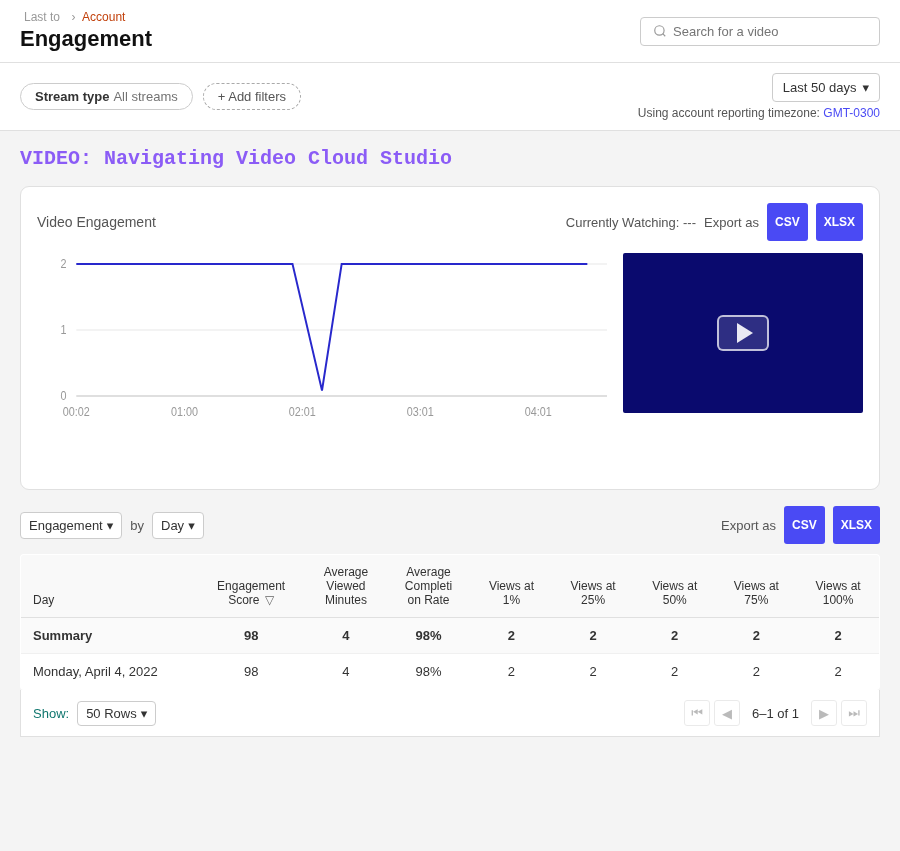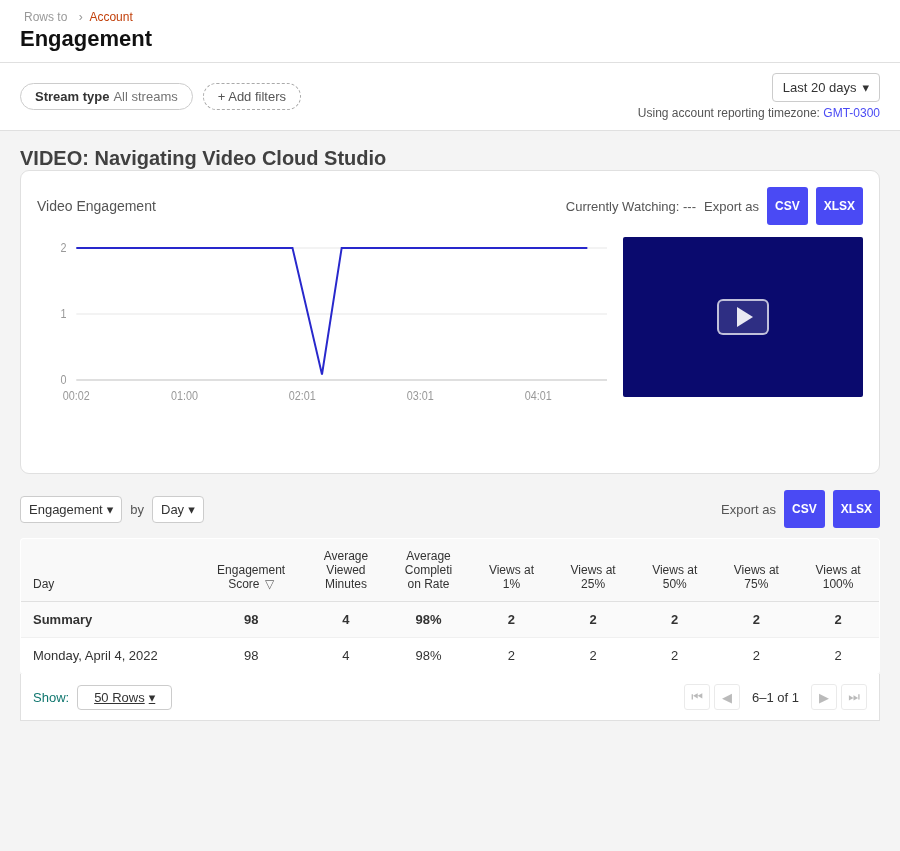--- a/index.html
+++ b/index.html
@@ -91,21 +91,23 @@
       text-align: right;
       margin-top: 4px;
     }
     .timezone-info a { color: #4a4af4; text-decoration: none; }
 
     .main-content { padding: 16px 20px; }
 
     .video-title {
       font-size: 20px;
       font-weight: bold;
-      color: #404040;
+      color: #8b5cf6;
+      margin-bottom: 16px;
+      font-family: Liberation Mono, monospace;
     }
 
     .chart-card {
       background: #fff;
       border: 1px solid #e0e0e0;
       border-radius: 9px;
       padding: 16px;
       margin-bottom: 16px;
     }
 
@@ -231,28 +233,27 @@
       padding: 10px 12px;
       background: #fff;
       border: 1px solid #e0e0e0;
       border-top: none;
     }
     .show-rows { display: flex; align-items: center; gap: 8px; }
     .show-label { font-size: 13px; color: #0f766e; }
     .rows-select {
       border: 1px solid #ccc;
       border-radius: 4px;
-      padding: 4px 16px;
+      padding: 4px 8px;
       font-size: 13px;
       background: #fff;
       cursor: pointer;
       display: flex;
       align-items: center;
       gap: 4px;
-      text-decoration: underline;
     }
     .pagination-controls { display: flex; align-items: center; gap: 4px; }
     .page-info { font-size: 13px; color: #333; padding: 0 8px; }
     .page-btn {
       width: 26px;
       height: 26px;
       border: 1px solid #ccc;
       background: #fff;
       border-radius: 3px;
       cursor: pointer;
@@ -269,39 +270,46 @@
       flex-direction: column;
       align-items: flex-end;
     }
   </style>
 </head>
 <body>
 
 <div class="top-header">
   <div>
     <div class="breadcrumb">
-      <span>Rows to</span>
+      <span>Last to</span>
       <span>›</span>
       <a href="#">Account</a>
     </div>
     <div class="page-title">Engagement</div>
+  </div>
+  <div class="search-bar">
+    <svg class="search-icon-svg" width="14" height="14" viewBox="0 0 24 24" fill="none" stroke="#999" stroke-width="2">
+      <circle cx="11" cy="11" r="8"></circle>
+        <line x1="21" y1="21" x2="16.65" y2="16.65"></line>
+    </svg>
+    <input type="text" placeholder="Search for a video" style="">
   </div>
 </div>
 
 <div class="filters-bar">
   <div class="filters-left">
     <button class="stream-type-btn">
       <span class="stream-type-label">Stream type</span>
       <span class="stream-type-value">All streams</span>
     </button>
     <button class="add-filters-btn">+ Add filters</button>
   </div>
   <div class="filters-right-group">
     <div class="date-range-select">
-      <span>Last 20 days</span>
+      <span>Last 50 days</span>
       <span>▾</span>
     </div>
     <div class="timezone-info">
       <span>Using account reporting timezone:</span>
       <a href="#">GMT-0300</a>
     </div>
   </div>
 </div>
 
 <div class="main-content">

